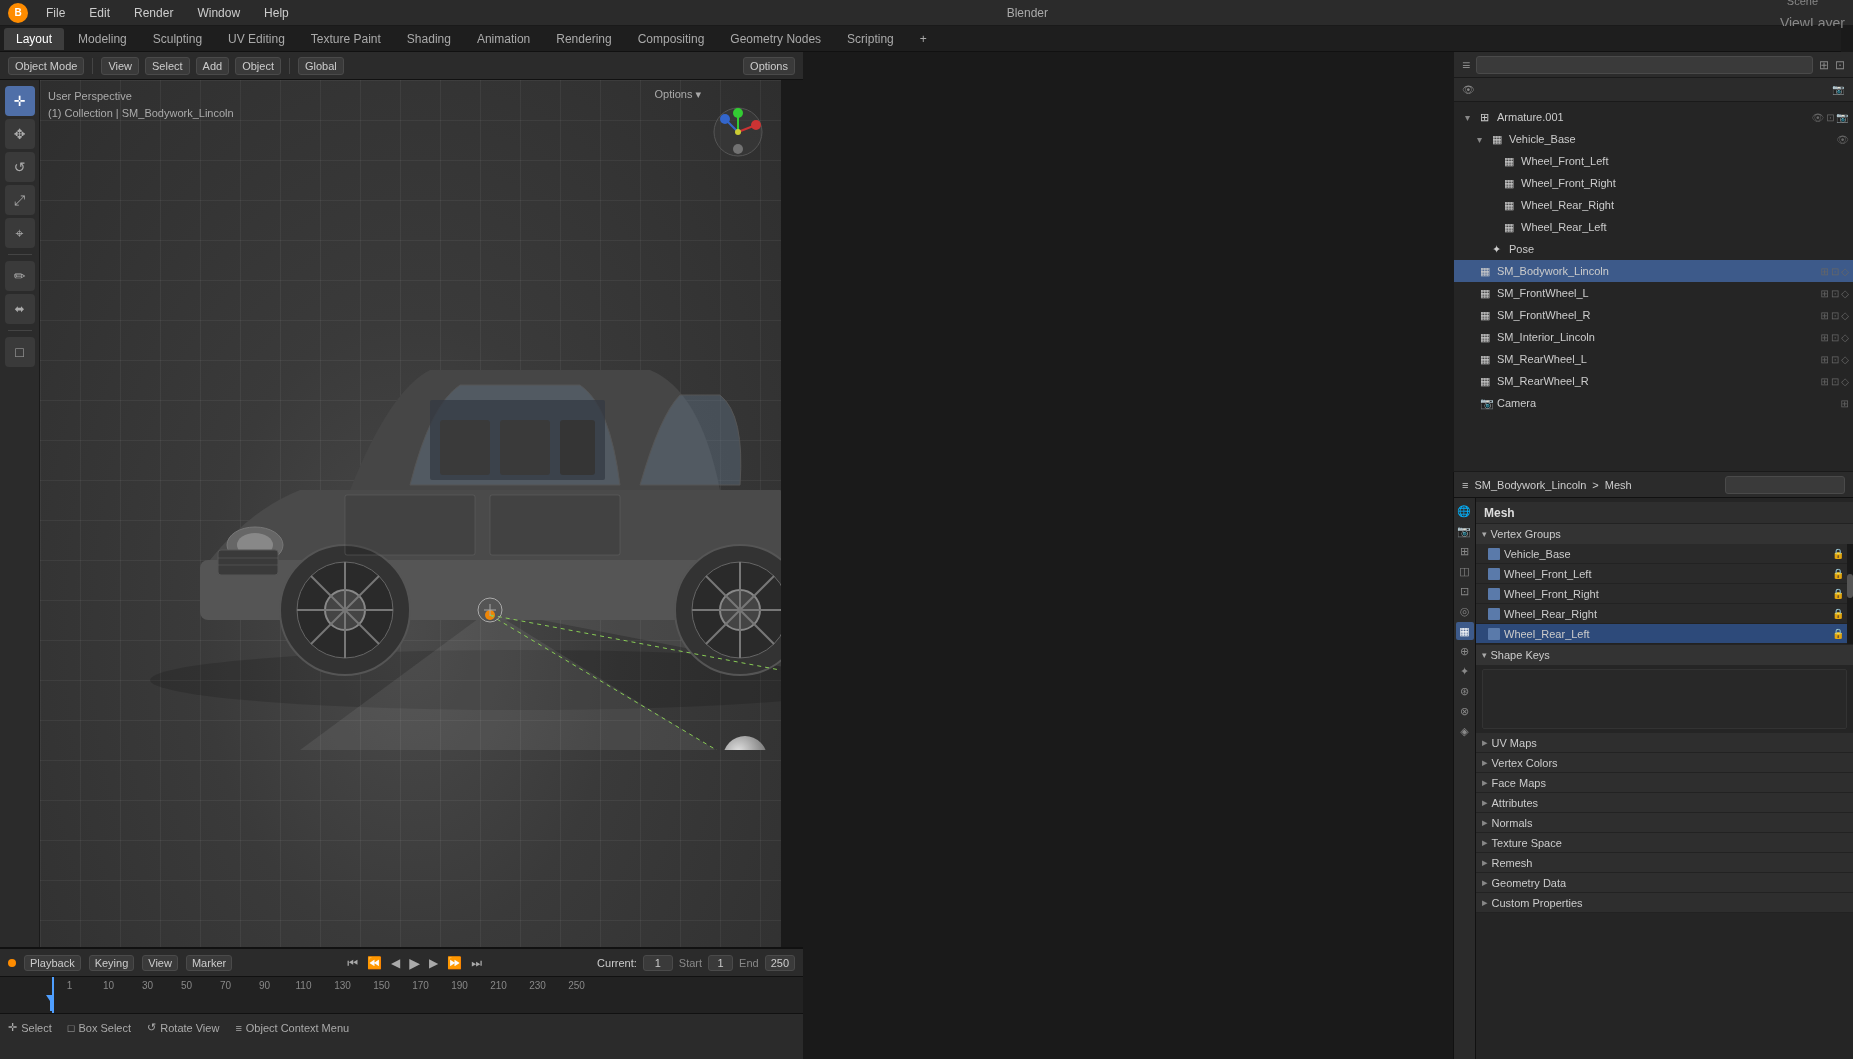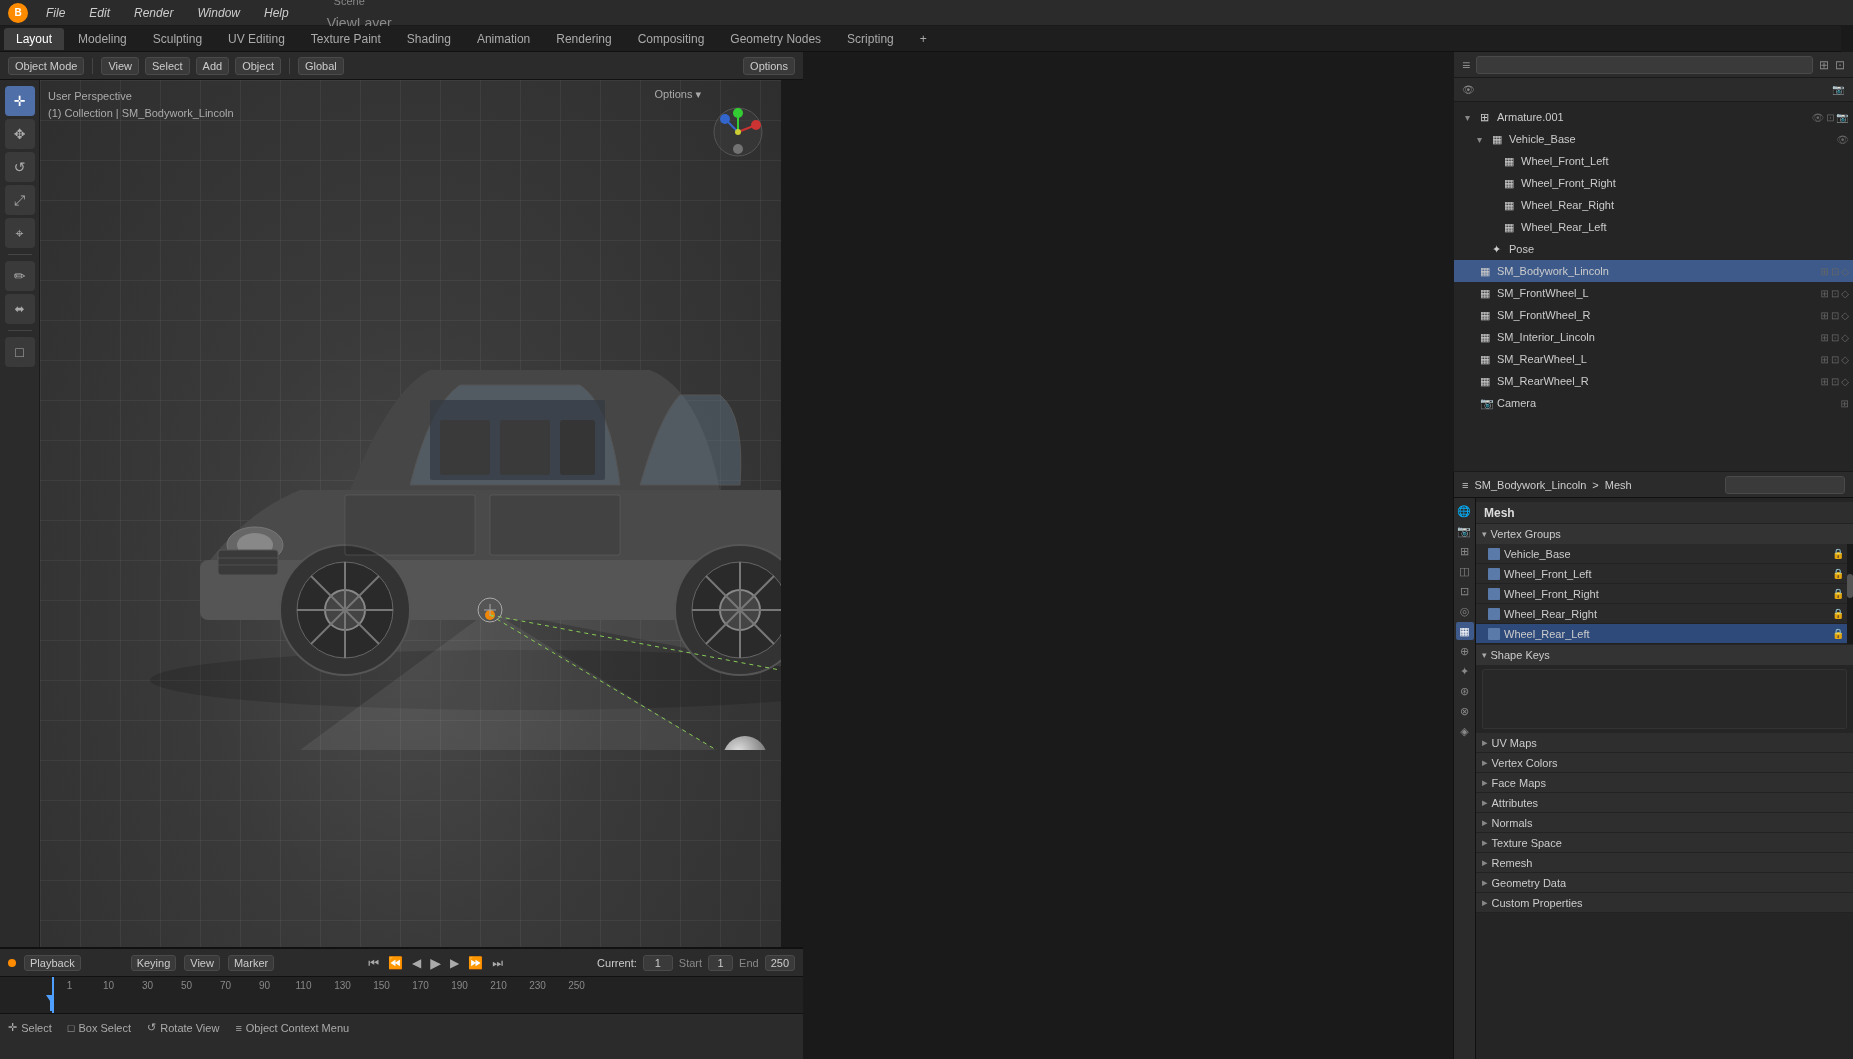--- a/index.html
+++ b/index.html
@@ -25,21 +25,20 @@
       padding: 0 8px;
       gap: 12px;
       z-index: 100;
       border-bottom: 1px solid #1a1a1a;
     }
     .menu-item {
       color: #cccccc;
       font-size: 12px;
       cursor: pointer;
       padding: 2px 6px;
-      font-style: italic;
     }
     .blender-logo {
       width: 20px; height: 20px;
       background: #ff8c00;
       border-radius: 50%;
       display: flex; align-items: center; justify-content: center;
       font-size: 10px; color: white; font-weight: bold;
     }
     #title-bar-center {
       flex: 1;
@@ -427,20 +426,21 @@
 </head>
 <body>
 
 <div id="top-menu-bar">
   <div class="blender-logo">B</div>
   <span class="menu-item">File</span>
   <span class="menu-item">Edit</span>
   <span class="menu-item">Render</span>
   <span class="menu-item">Window</span>
   <span class="menu-item">Help</span>
+  <div id="title-bar-center">Blender</div>
   <div id="title-bar-right">
     <span style="color:#888; font-size:11px;">Scene</span>
     <span style="color:#888; font-size:14px; margin-left:20px;">ViewLayer</span>
   </div>
 </div>
 
 <div id="workspace-tabs">
   <div class="workspace-tab active">Layout</div>
   <div class="workspace-tab">Modeling</div>
   <div class="workspace-tab">Sculpting</div>
@@ -583,21 +583,21 @@
     <line x1="390" y1="474" x2="390" y2="486" stroke="#aaaaaa" stroke-width="1"></line>
   </svg>
 
 </div>
 
 <div id="bottom-section">
   <div id="bs-toolbar">
 
     <div class="dot-orange"></div>
     <div class="toolbar-item" style="font-size:11px; padding:1px 5px;">Playback</div>
-    <div class="toolbar-item" style="font-size:11px; padding:1px 5px;margin-left:42px;">Keying</div>
+    <div class="toolbar-item" style="font-size:11px; padding:1px 5px;">Keying</div>
     <div class="toolbar-item" style="font-size:11px; padding:1px 5px;">View</div>
     <div class="toolbar-item" style="font-size:11px; padding:1px 5px;">Marker</div>
     <div style="flex:1;"></div>
 
     <div style="display:flex; align-items:center; gap:3px;">
       <span class="tl-btn">⏮</span>
       <span class="tl-btn">⏪</span>
       <span class="tl-btn">◀</span>
       <span class="tl-btn" style="font-size:14px;">▶</span>
       <span class="tl-btn">▶</span>

